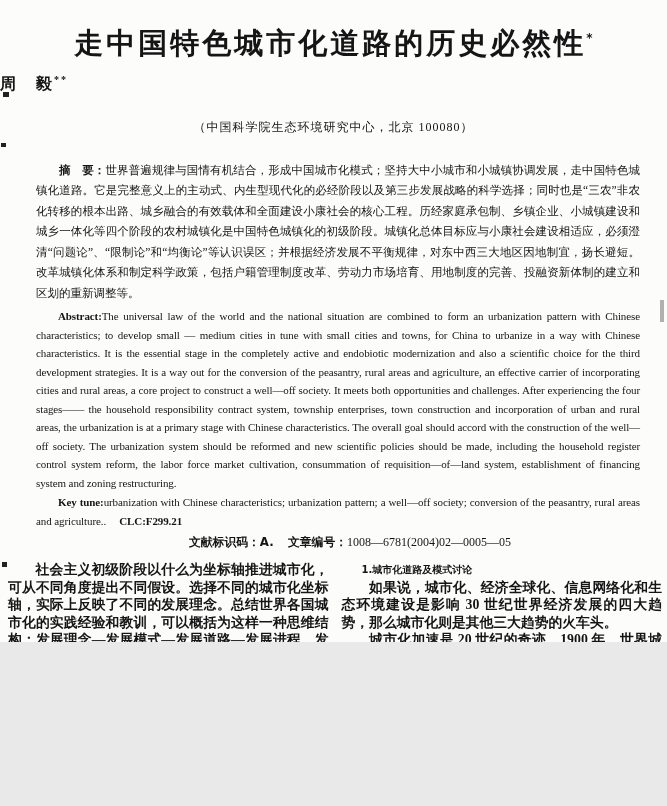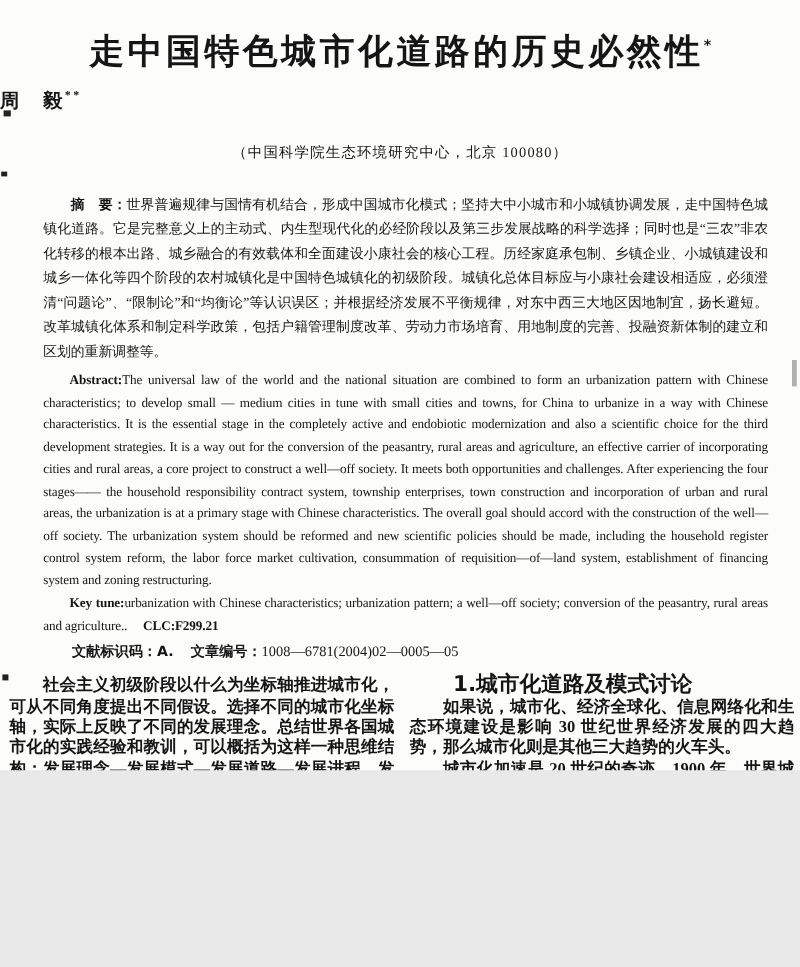--- a/index.html
+++ b/index.html
@@ -50,37 +50,38 @@
     margin:4px 27px 0 36px;
     font-size:11px; line-height:18.5px;
     letter-spacing:-0.1px;
     text-align:justify; text-indent:2em;
   }
   .kw-en { margin-top:1px; }
   .doc-ids {
     margin:3px 27px 0 36px;
     font-size:12px; line-height:19px;
     text-indent:2em;
+    text-align:center;
   }
   .doc-ids b { font-family:"DejaVu Sans", sans-serif; font-size:11.8px; }
   
   .columns {
     display:flex; gap:13px;
     margin:9px 5px 0 8px;
   }
   .col {
     width:324px;
     font-size:13.8px; line-height:17.4px;
     font-weight:600;
     text-align:justify;
   }
   .col p { margin:0; text-indent:2em; }
   .sec-heading {
     font-family:"DejaVu Sans", sans-serif;
-    font-weight:bold; font-size:18px;
+    font-weight:bold; font-size:10px;
   }
   
   .speck { position:absolute; background:#222; }
   .speck.s1 { left:3px; top:92px;  width:6px; height:5px; }
   .speck.s2 { left:1px; top:143px; width:5px; height:4px; }
   .speck.s3 { left:2px; top:562px; width:5px; height:5px; }
   .speck.s4 { left:660px; top:300px; width:4px; height:22px; opacity:.35; }
 </style>
 </head>
 <body>

